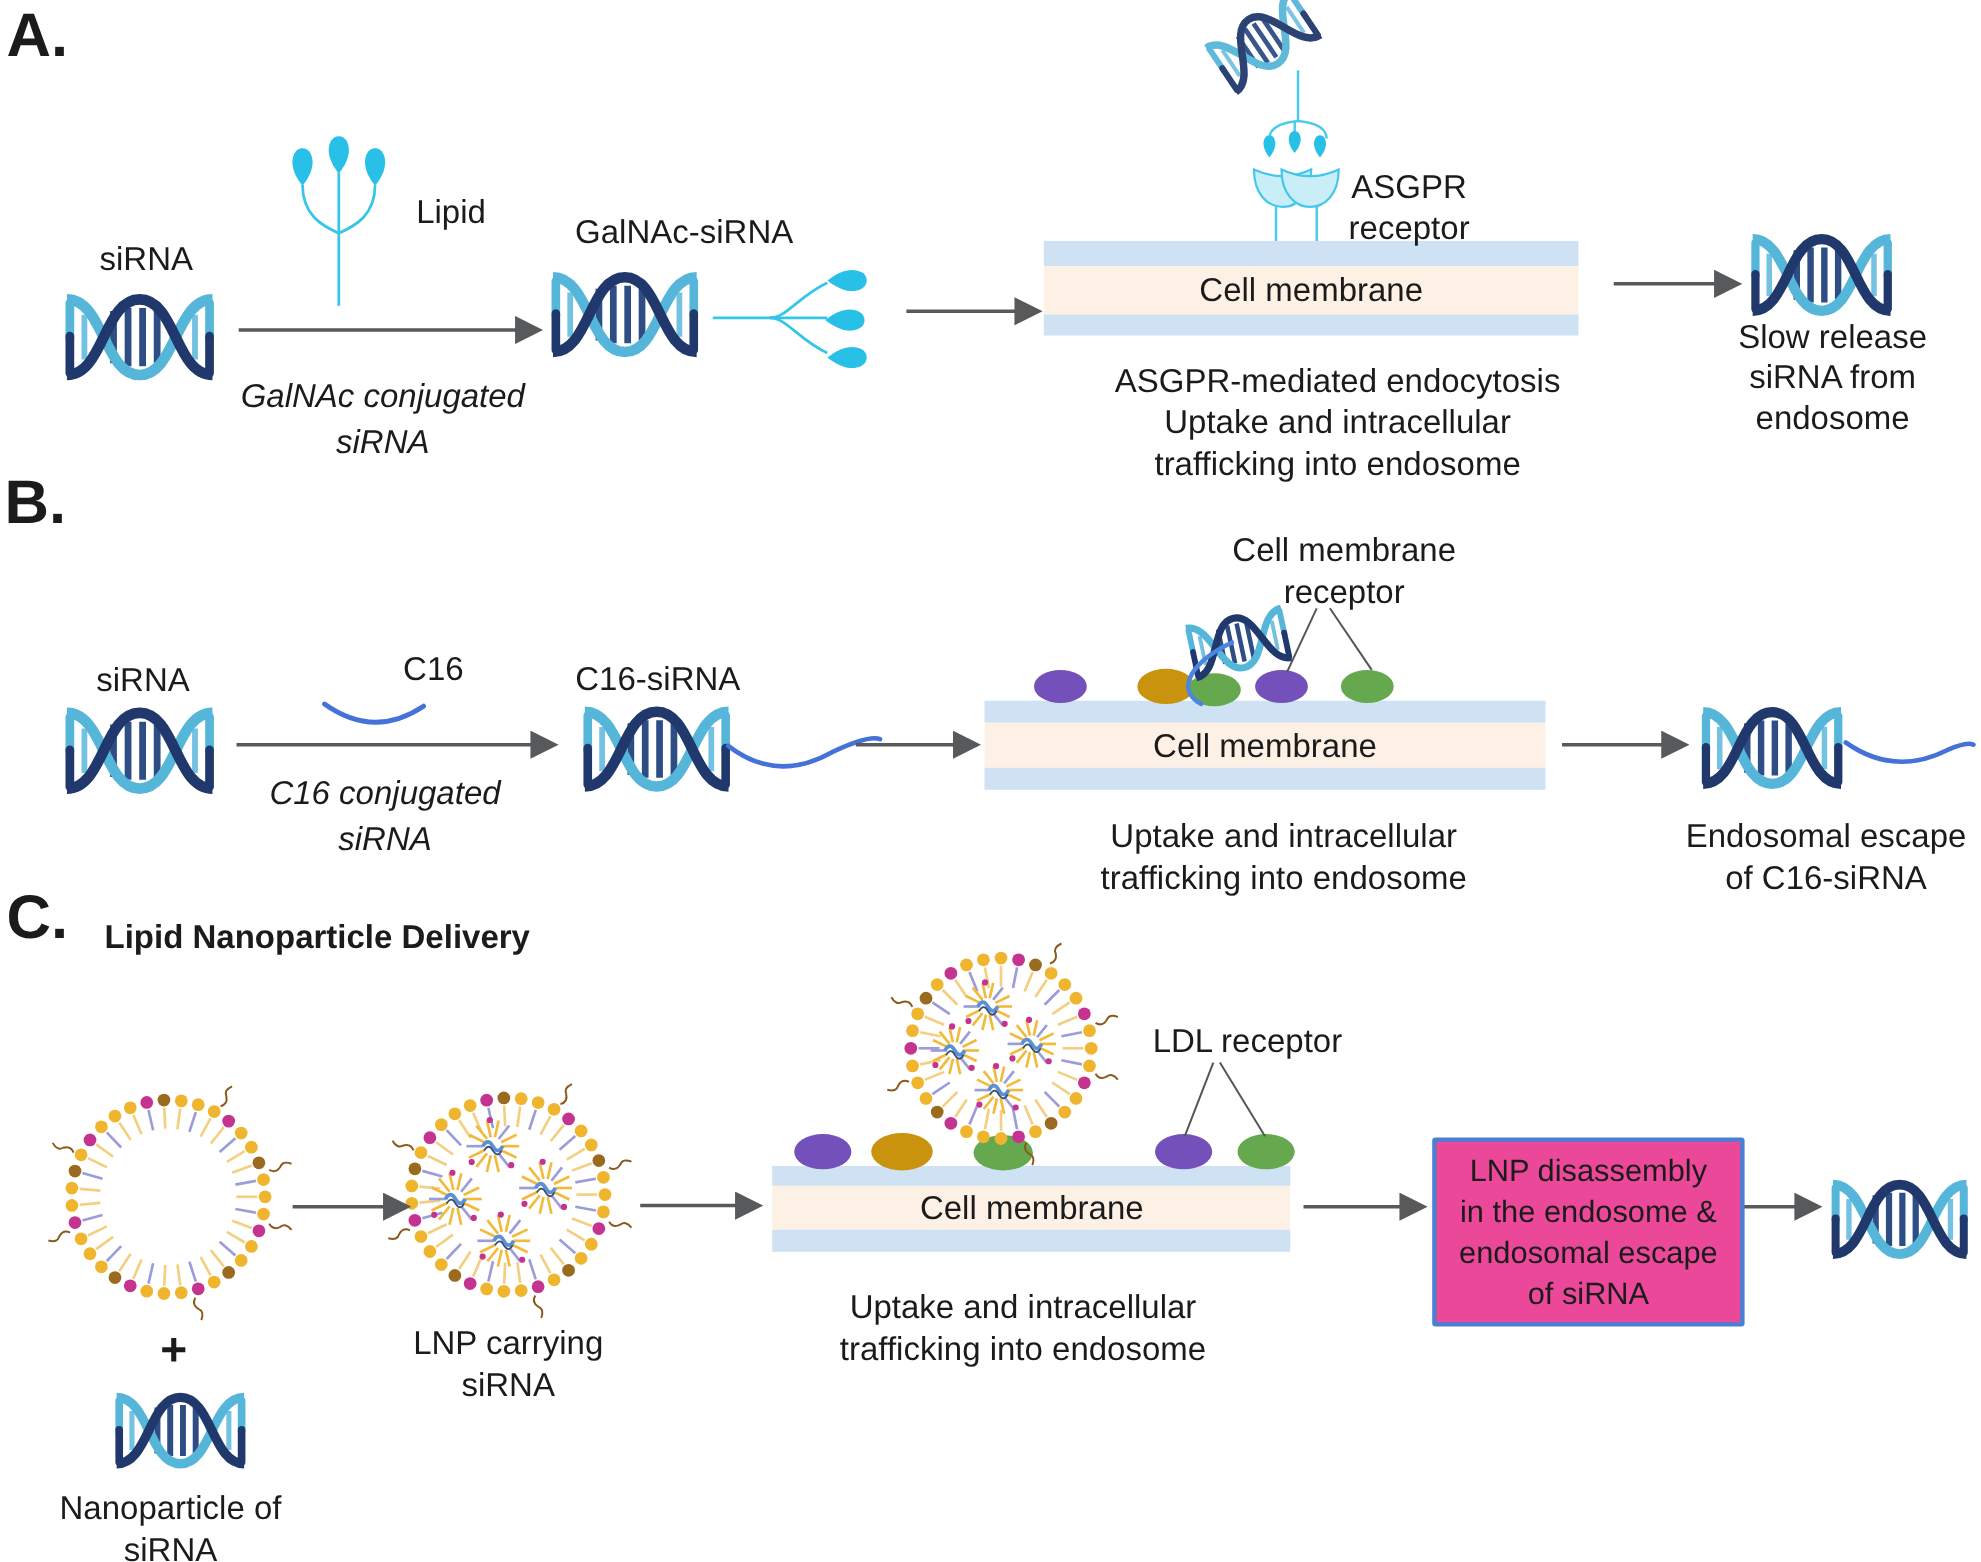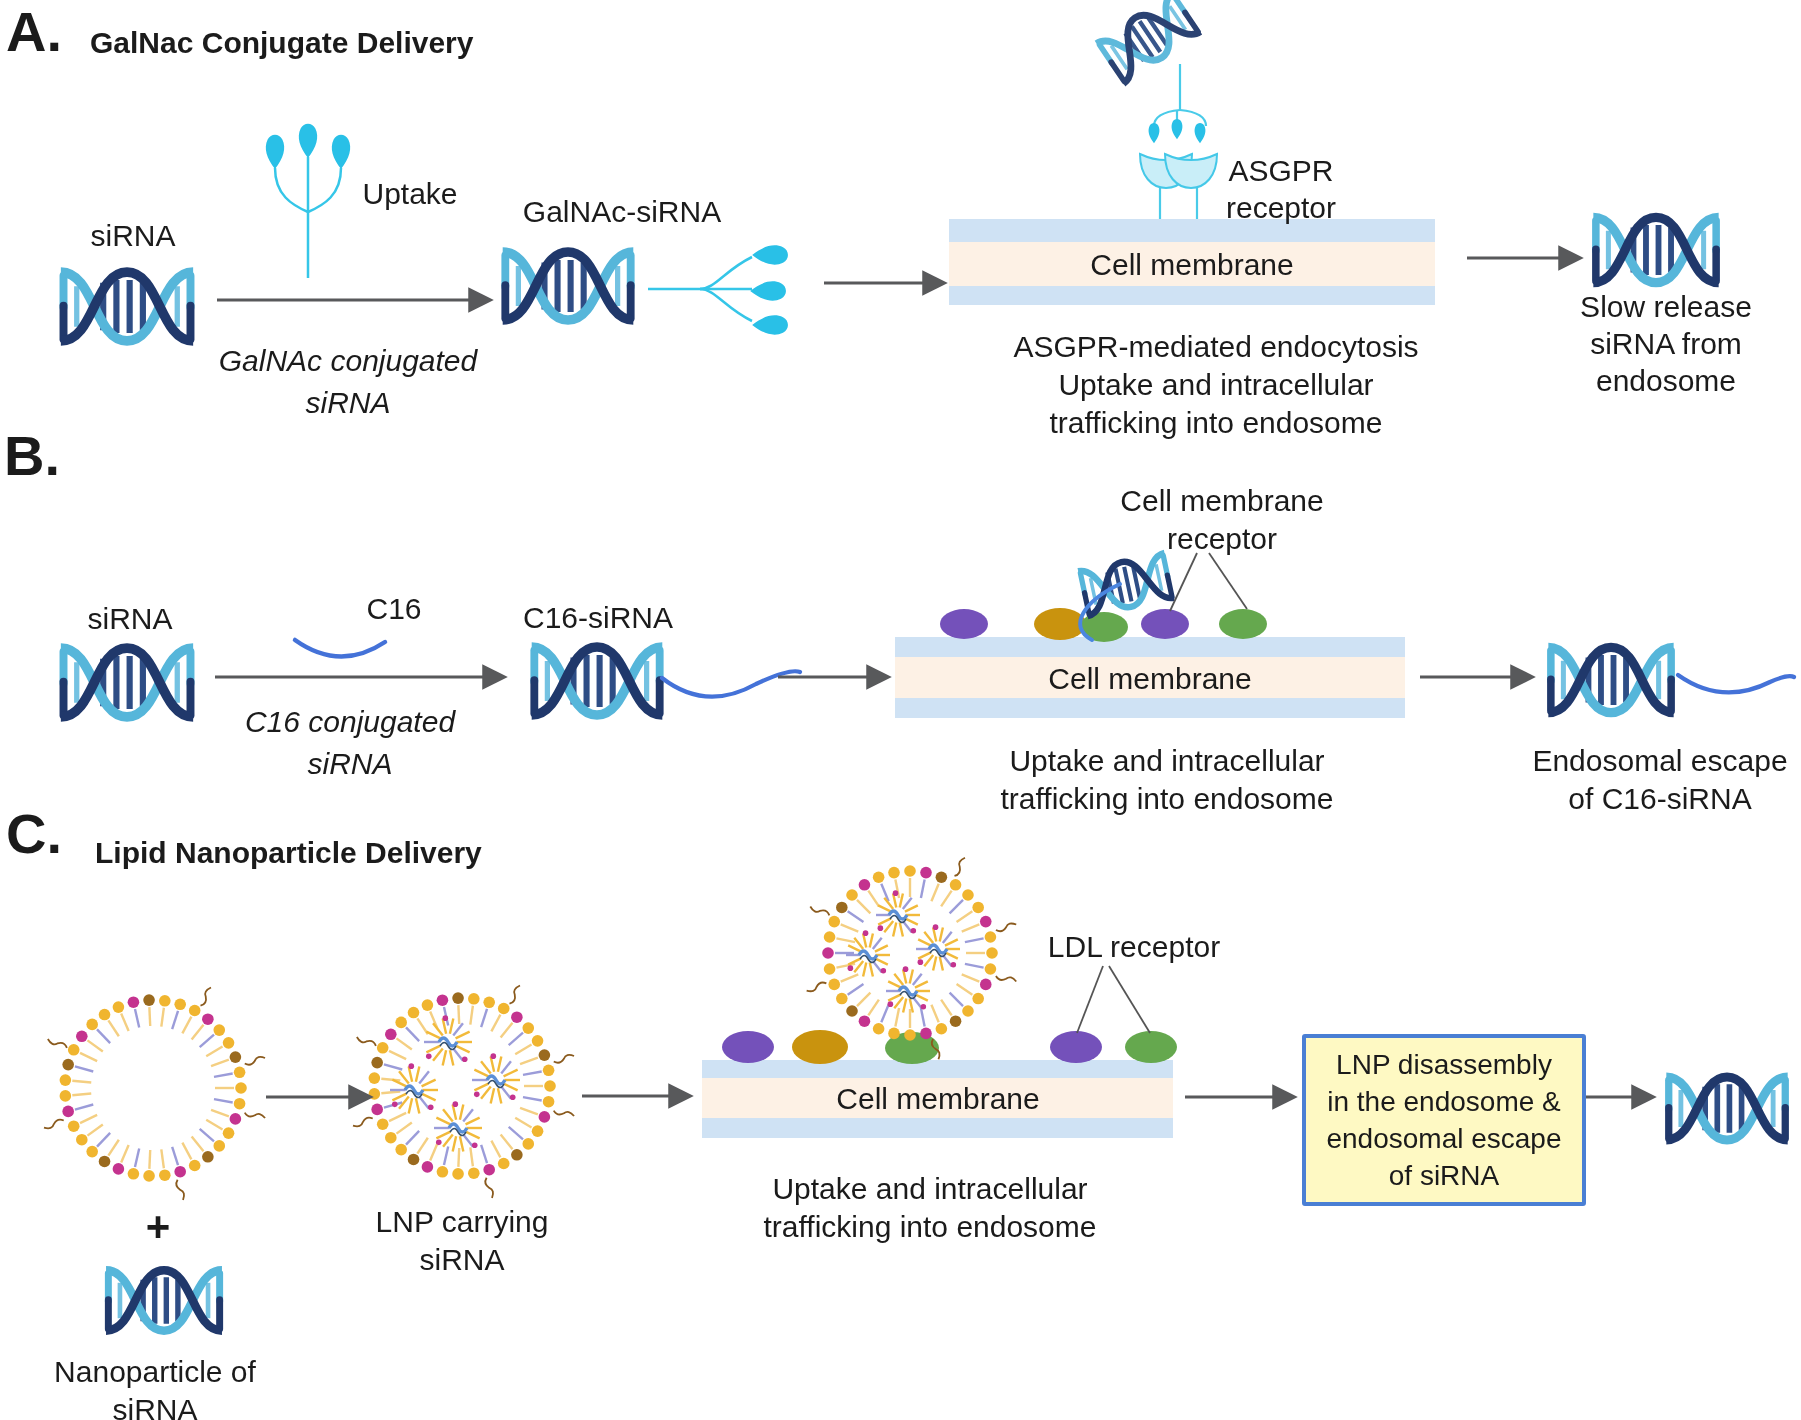--- a/index.html
+++ b/index.html
@@ -7,21 +7,21 @@
           font-family:"Liberation Sans",sans-serif;color:#1b1b1b;}
   #gfx{position:absolute;left:0;top:0;}
   .panel-letter{position:absolute;font-weight:bold;font-size:56px;line-height:1;}
   .sec-title{position:absolute;font-weight:bold;font-size:30px;line-height:1.1;white-space:nowrap;}
   .lbl{position:absolute;transform:translateX(-50%);text-align:center;font-size:30px;
        line-height:38px;white-space:nowrap;}
   .lbl.step{line-height:42px;font-style:italic;}
   .plus{position:absolute;transform:translateX(-50%);font-size:42px;font-weight:bold;line-height:1;}
   .mem-label{position:absolute;transform:translateX(-50%);font-size:30px;white-space:nowrap;}
   .result-box{position:absolute;left:1302px;top:1034px;width:276px;height:164px;
-      border:4px solid #4a7fd4;border-radius:3px;background:#fef9c3;display:flex;
+      border:4px solid #4a7fd4;border-radius:3px;background:#ec4899;display:flex;
       flex-direction:column;justify-content:center;align-items:center;
       font-size:28px;line-height:37px;text-align:center;}
 </style>
 </head>
 <body>
 
 <div id="canvas">
 
 <svg id="gfx" width="1801" height="1420" viewBox="0 0 1801 1420">
   <defs>
@@ -558,23 +558,22 @@
   </g>
 
   <line x1="1185" y1="1097" x2="1294" y2="1097" stroke="#58595b" stroke-width="3.2" marker-end="url(#arr)"></line>
   <line x1="1582" y1="1097" x2="1653" y2="1097" stroke="#58595b" stroke-width="3.2" marker-end="url(#arr)"></line>
   <g>
         <use href="#helix" x="1658" y="1064" width="138" height="89"></use>
       </g>
 </svg>
 
 <div class="panel-letter" style="left:6px;top:4px">A.</div>
-<div class="sec-title" style="left:90px;top:26px">GalNac Conjugate Delivery</div>
 <div class="lbl" style="left:133px;top:217px">siRNA</div>
-<div class="lbl" style="left:410px;top:175px">Uptake</div>
+<div class="lbl" style="left:410px;top:175px">Lipid</div>
 <div class="lbl step" style="left:348px;top:340px">
   <div>GalNAc conjugated</div>
   <div>siRNA</div>
 </div>
 <div class="lbl" style="left:622px;top:193px">GalNAc-siRNA</div>
 <div class="mem-label" style="left:1192px;top:248px">Cell membrane</div>
 <div class="lbl" style="left:1281px;top:152px;line-height:37px">
   <div>ASGPR</div>
   <div>receptor</div>
 </div>

